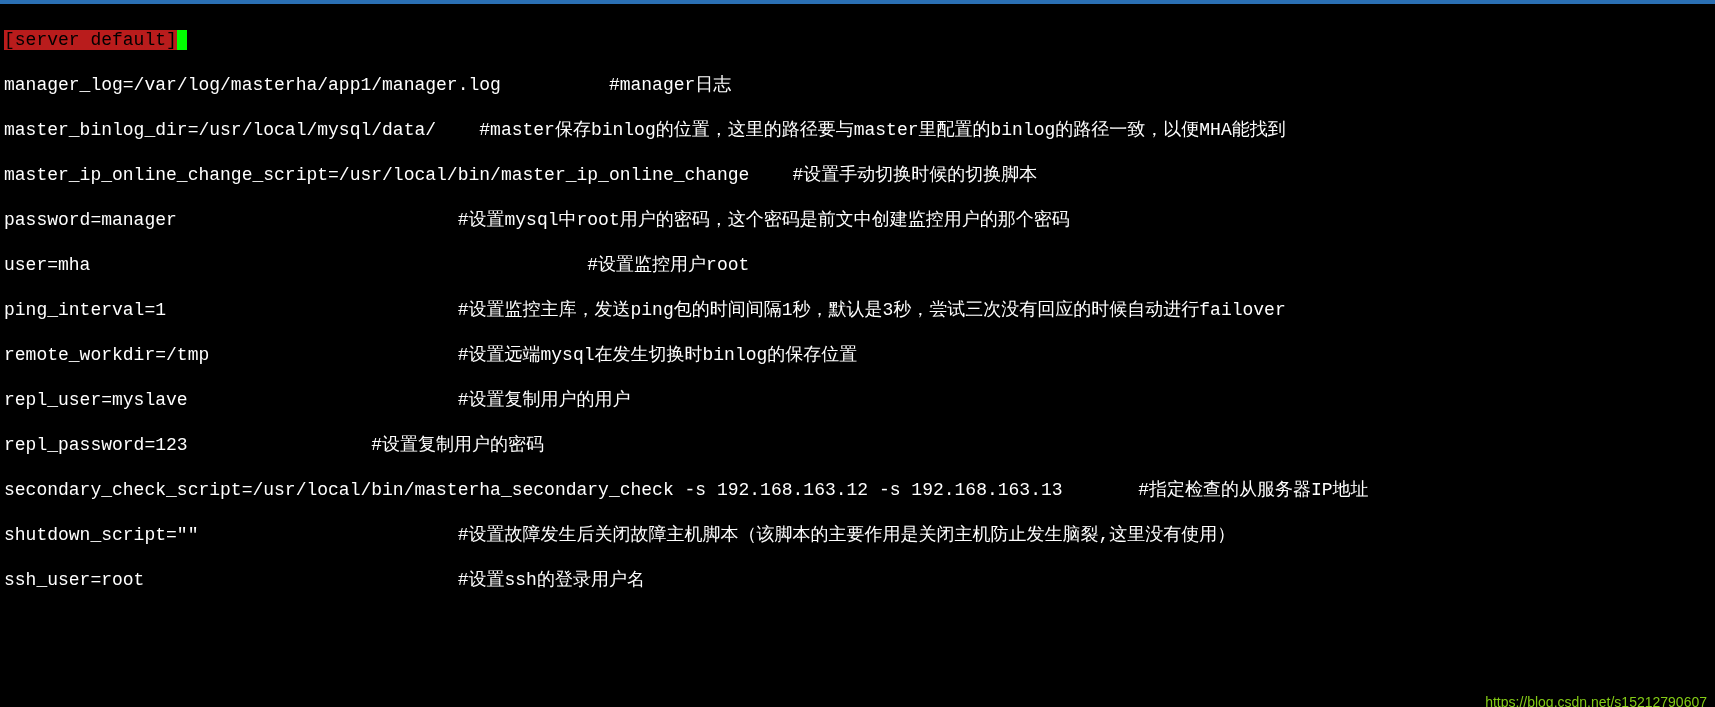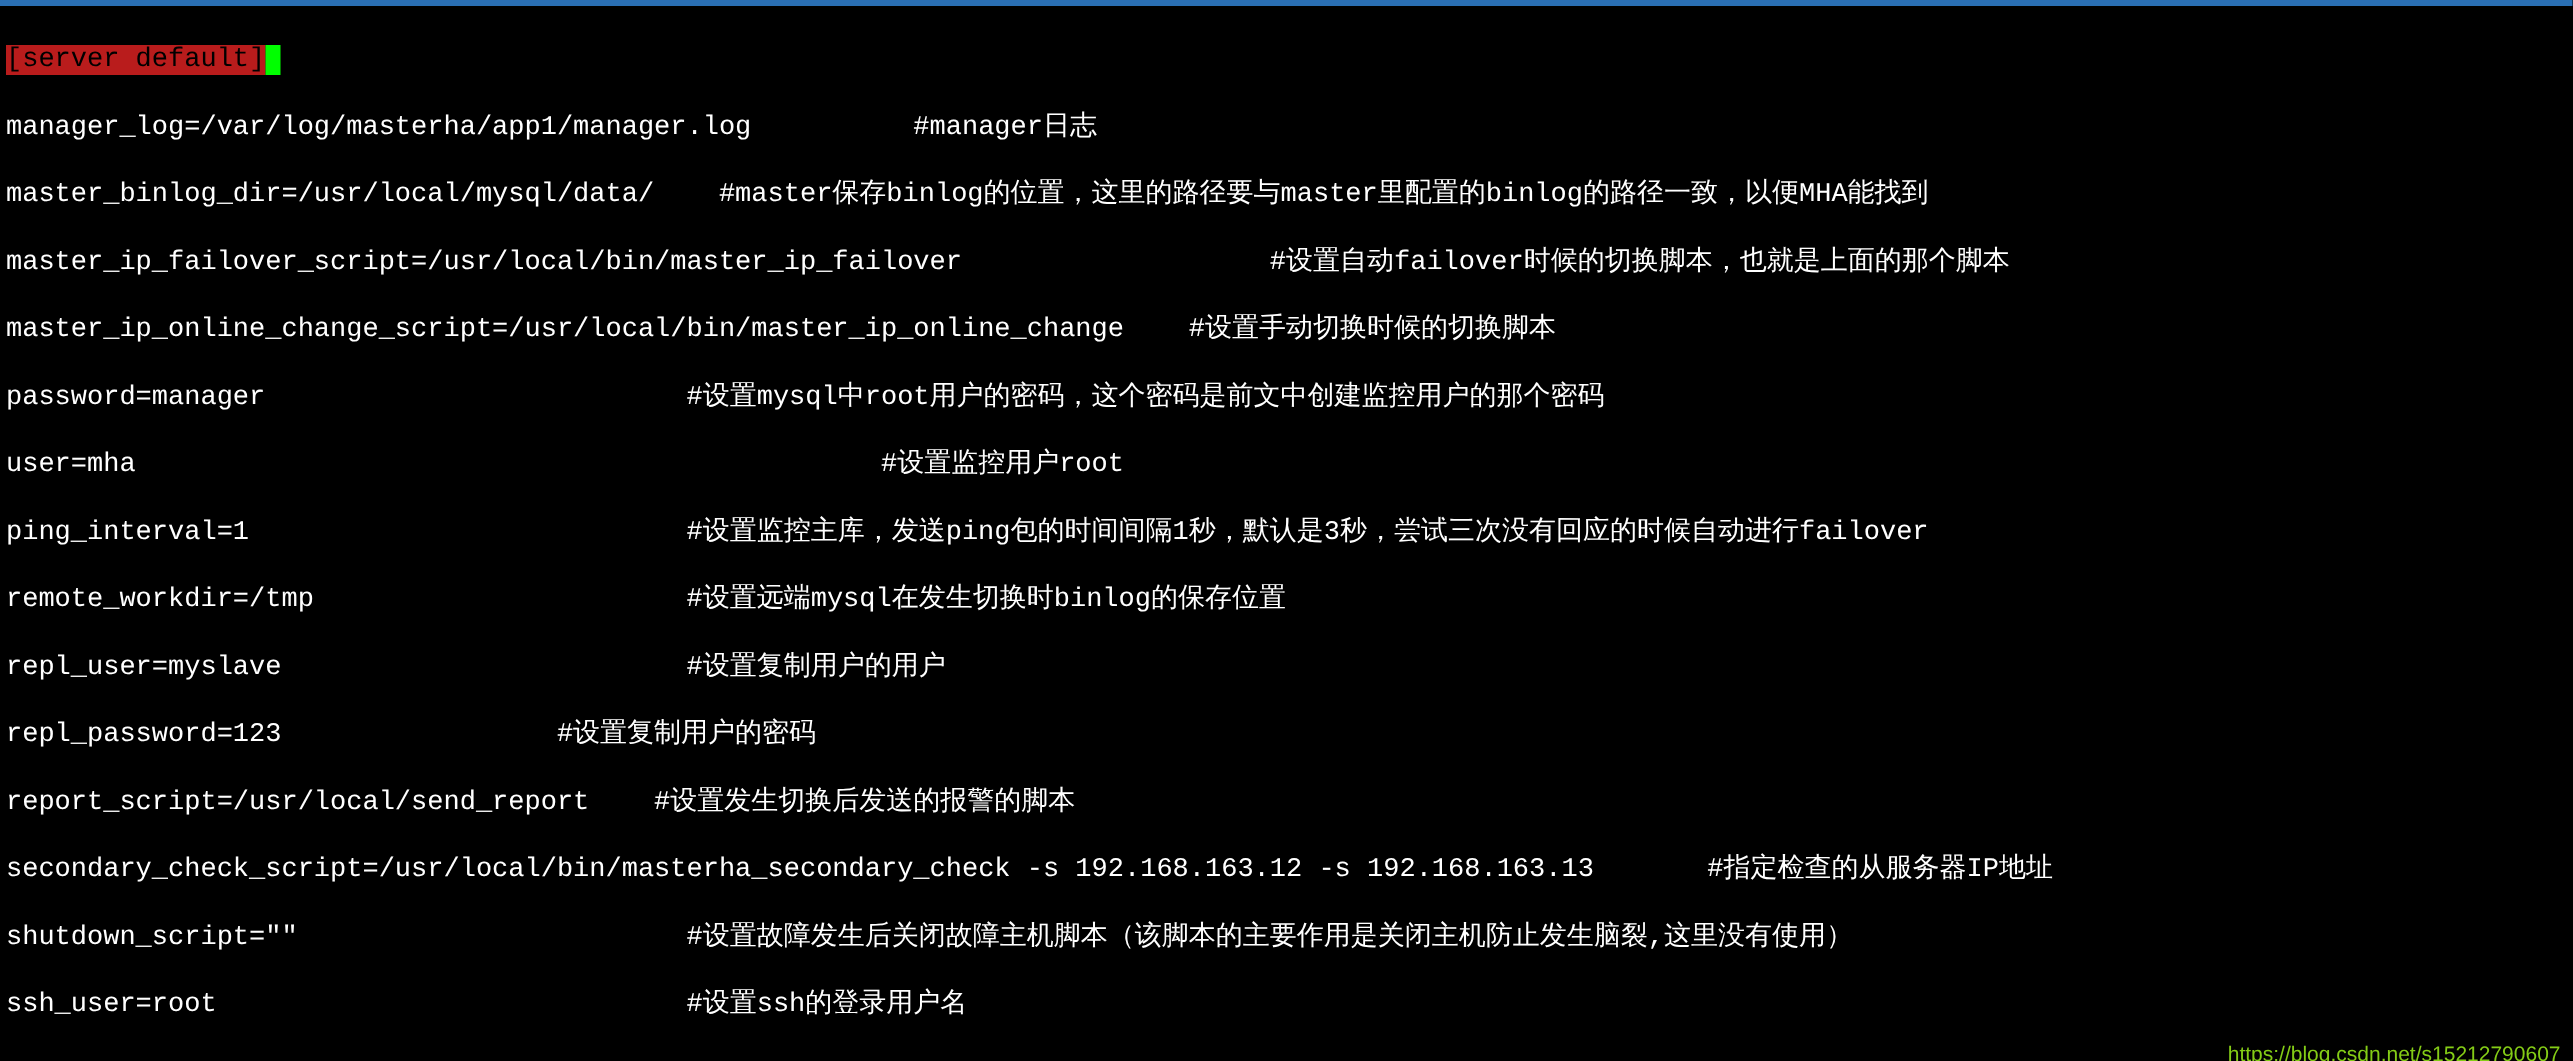--- a/index.html
+++ b/index.html
@@ -42,29 +42,27 @@
     font-family: Arial, sans-serif;
   }
 </style>
 </head>
 <body>
 
 <div class="terminal">
 <span class="line"><span class="hl-sel">[server default]</span><span class="cursor">&nbsp;</span></span>
 <span class="line">manager_log=/var/log/masterha/app1/manager.log          #manager日志</span>
 <span class="line">master_binlog_dir=/usr/local/mysql/data/    #master保存binlog的位置，这里的路径要与master里配置的binlog的路径一致，以便MHA能找到</span>
-<span class="line">master_ip_failover_script=/usr/local/bin/master_ip_failover                   #设置自动failover时候的切换脚本，也就是上面的那个脚本</span>
 <span class="line">master_ip_online_change_script=/usr/local/bin/master_ip_online_change    #设置手动切换时候的切换脚本</span>
 <span class="line">password=manager                          #设置mysql中root用户的密码，这个密码是前文中创建监控用户的那个密码</span>
 <span class="line">user=mha                                              #设置监控用户root</span>
 <span class="line">ping_interval=1                           #设置监控主库，发送ping包的时间间隔1秒，默认是3秒，尝试三次没有回应的时候自动进行failover</span>
 <span class="line">remote_workdir=/tmp                       #设置远端mysql在发生切换时binlog的保存位置</span>
 <span class="line">repl_user=myslave                         #设置复制用户的用户</span>
 <span class="line">repl_password=123                 #设置复制用户的密码</span>
-<span class="line">report_script=/usr/local/send_report    #设置发生切换后发送的报警的脚本</span>
 <span class="line">secondary_check_script=/usr/local/bin/masterha_secondary_check -s 192.168.163.12 -s 192.168.163.13       #指定检查的从服务器IP地址</span>
 <span class="line">shutdown_script=""                        #设置故障发生后关闭故障主机脚本（该脚本的主要作用是关闭主机防止发生脑裂,这里没有使用）</span>
 <span class="line">ssh_user=root                             #设置ssh的登录用户名</span>
 <span class="line"></span>
 
 
 
 <span class="line"></span>
 
 

